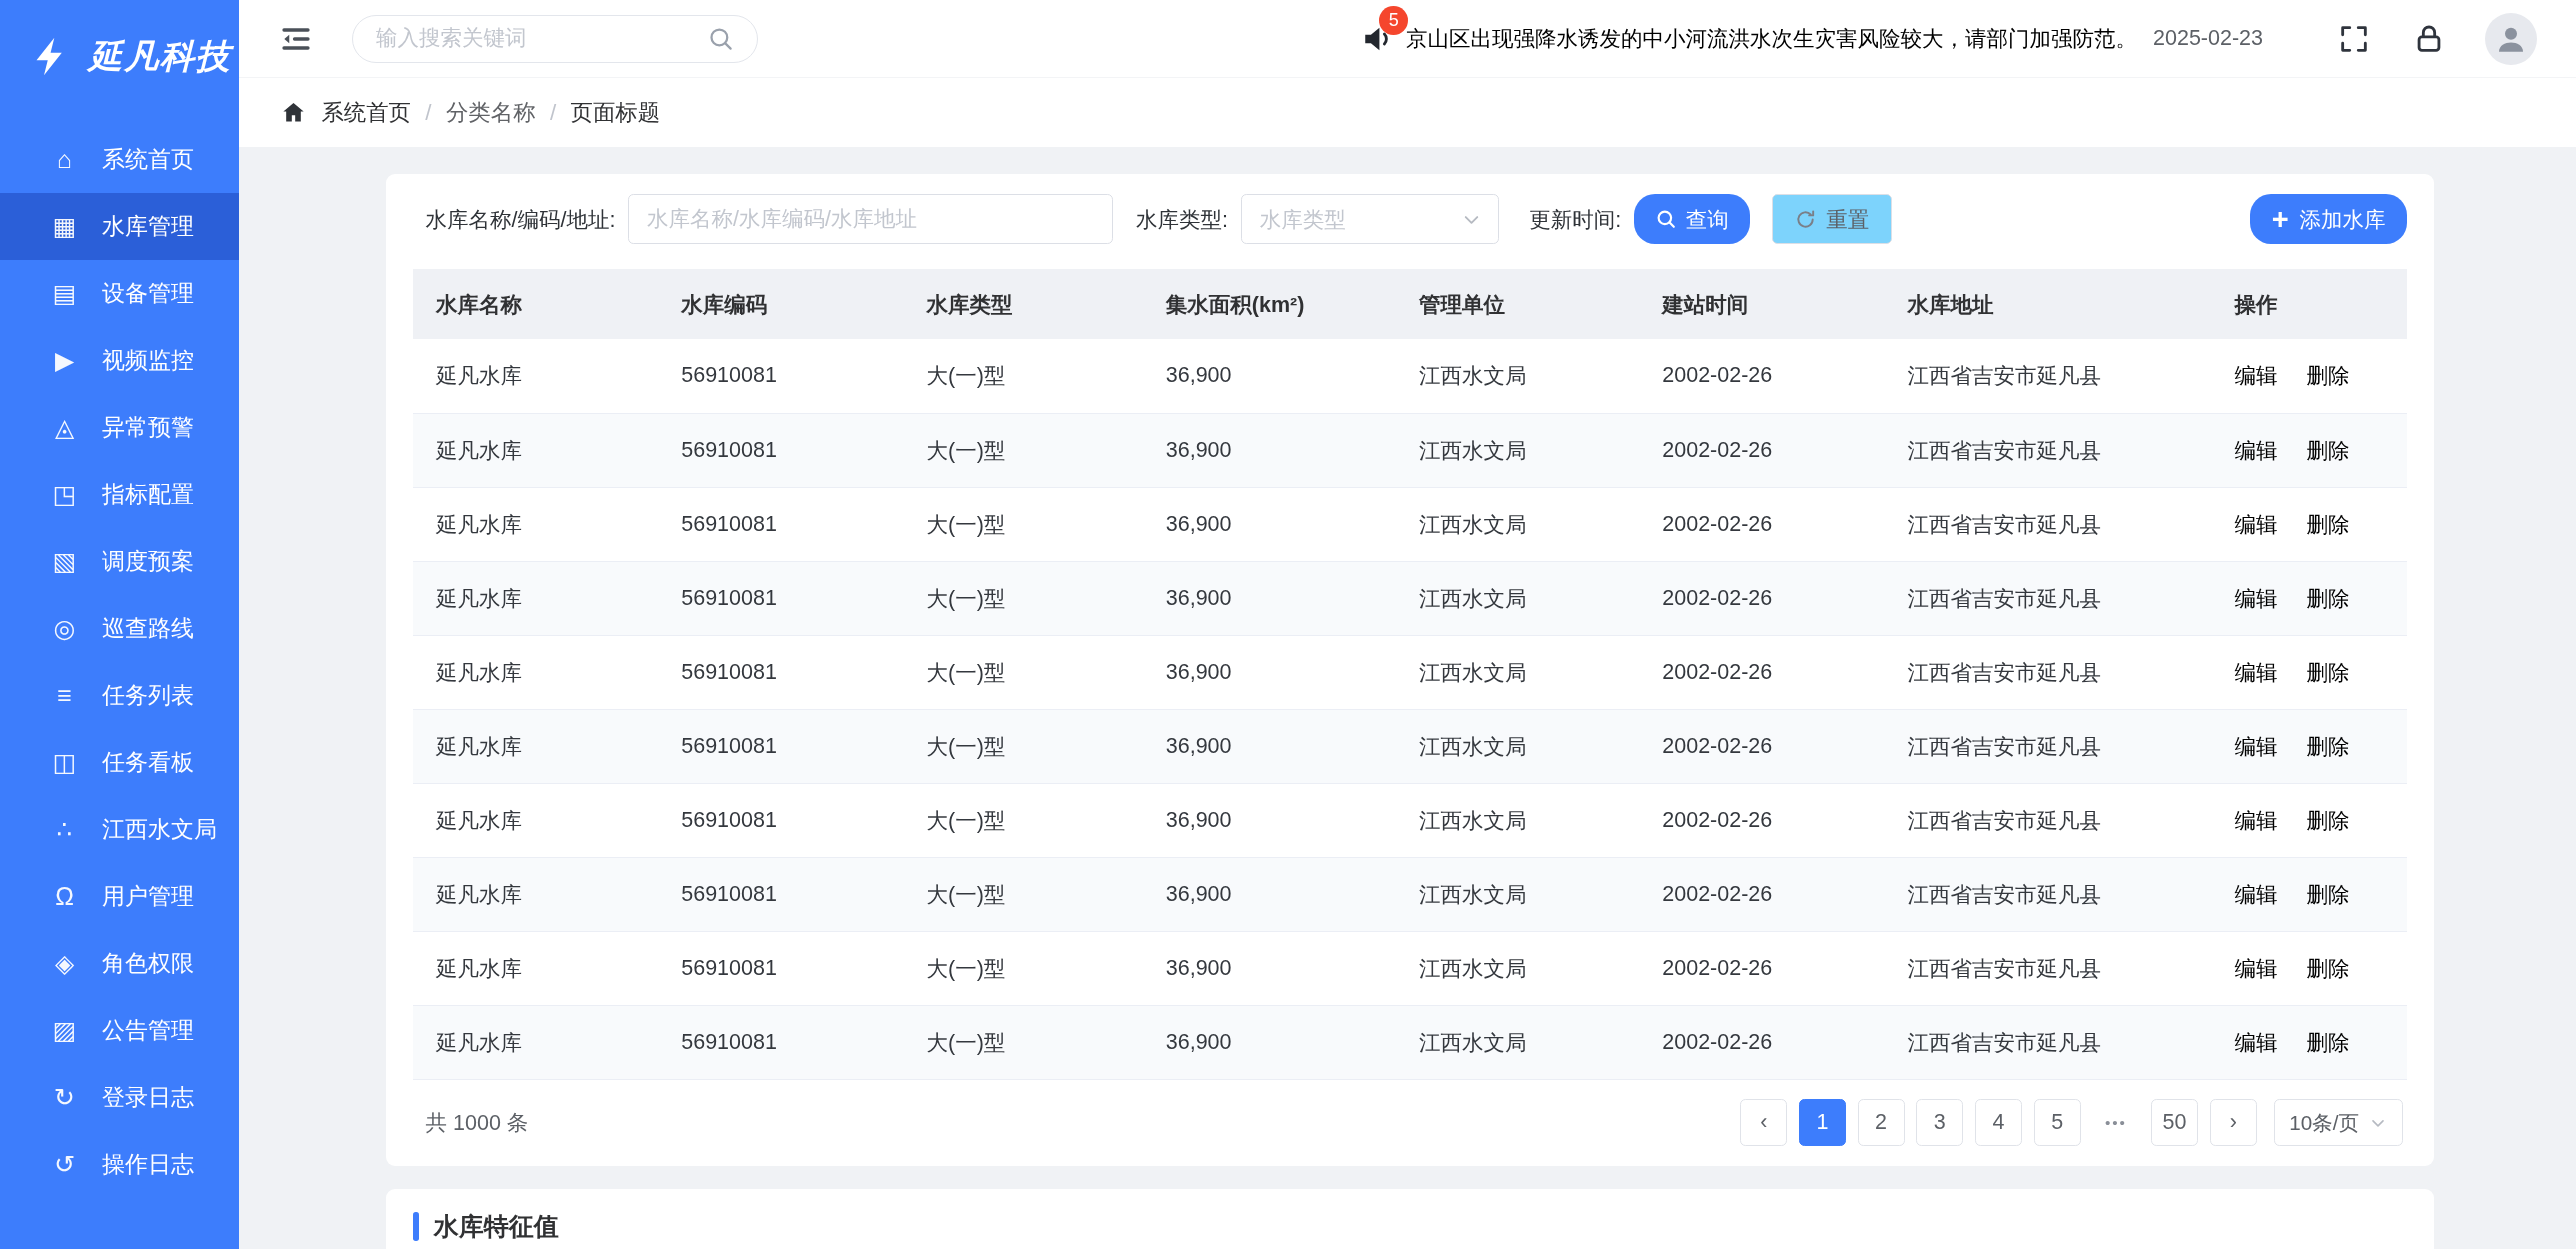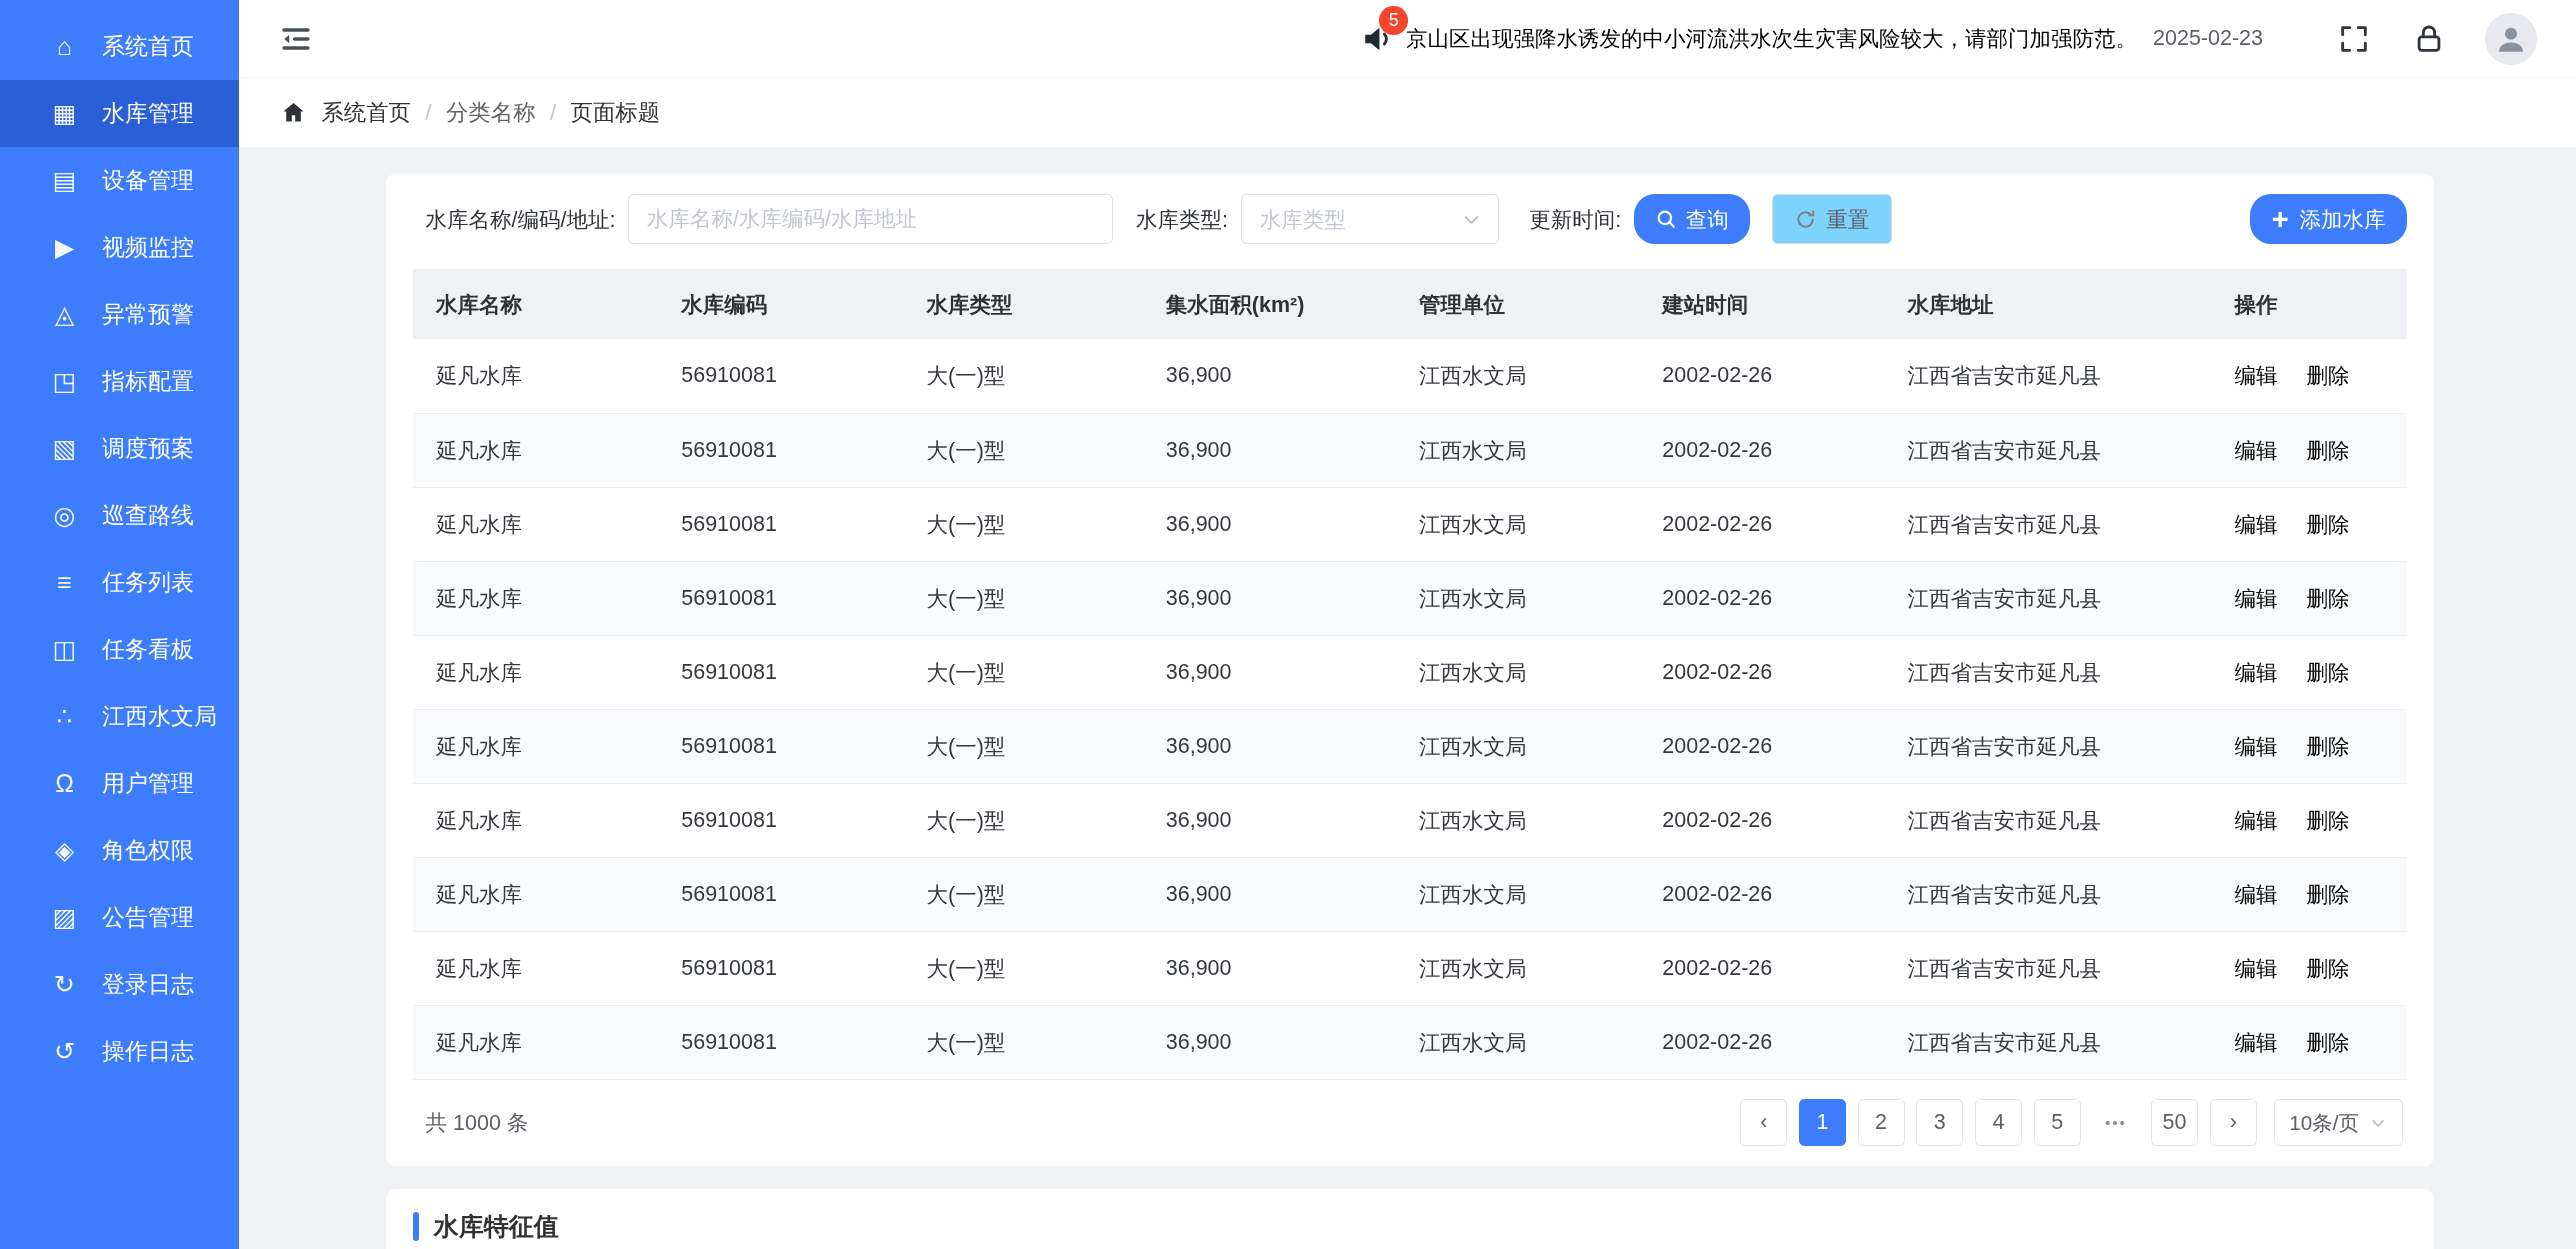--- a/index.html
+++ b/index.html
@@ -89,20 +89,26 @@
   .card2 { margin-top:23px; padding:21.5px 27px; height:197px; }
   .card-title { display:flex; align-items:center; gap:14.4px; font-size:25px; font-weight:bold; color:#303133;font-family:Liberation Serif, serif; }
   .accent { width:6.3px; height:29px; background:#3D7DFC; border-radius:2.7px; }
 </style>
 </head>
 <body>
 
 <div class="app">
 
   <aside class="sidebar">
+    <div class="logo">
+      <svg viewBox="0 0 24 24">
+          <path d="M13.5 2 4 14h6l-2 8 9.5-12h-6z" fill="#ffffff"></path>
+        </svg>
+      <span class="logo-text">延凡科技</span>
+    </div>
     <nav class="menu">
 
         <div class="menu-item">
           <span class="mi-icon">⌂</span>
           <span class="mi-label">系统首页</span>
         </div>
 
         <div class="menu-item active">
           <span class="mi-icon">▦</span>
           <span class="mi-label">水库管理</span>
@@ -181,20 +187,27 @@
     </nav>
   </aside>
 
   <div class="main">
 
     <header class="topbar">
       <svg class="collapse" viewBox="0 0 24 24" fill="none">
         <path d="M4 6h16M11 12h9M4 18h16" stroke="currentColor" stroke-width="2.2" stroke-linecap="round"></path>
         <path d="M7.5 9.2 4.2 12l3.3 2.8z" fill="currentColor"></path>
       </svg>
+      <div class="search-pill">
+        <input placeholder="输入搜索关键词" style="">
+        <svg viewBox="0 0 24 24" fill="none">
+          <circle cx="11" cy="11" r="7" stroke="currentColor" stroke-width="2"></circle>
+          <line x1="16.3" y1="16.3" x2="21" y2="21" stroke="currentColor" stroke-width="2" stroke-linecap="round"></line>
+        </svg>
+      </div>
 
       <div class="topbar-right">
         <div class="speaker-wrap">
           <svg viewBox="0 0 24 24" fill="none">
             <path d="M13 4 7 9H3v6h4l6 5z" fill="currentColor"></path>
             <path d="M16.5 8.5a5 5 0 0 1 0 7" stroke="currentColor" stroke-width="2" stroke-linecap="round"></path>
           </svg>
           <span class="badge">5</span>
         </div>
         <span class="notice">京山区出现强降水诱发的中小河流洪水次生灾害风险较大，请部门加强防范。</span>

